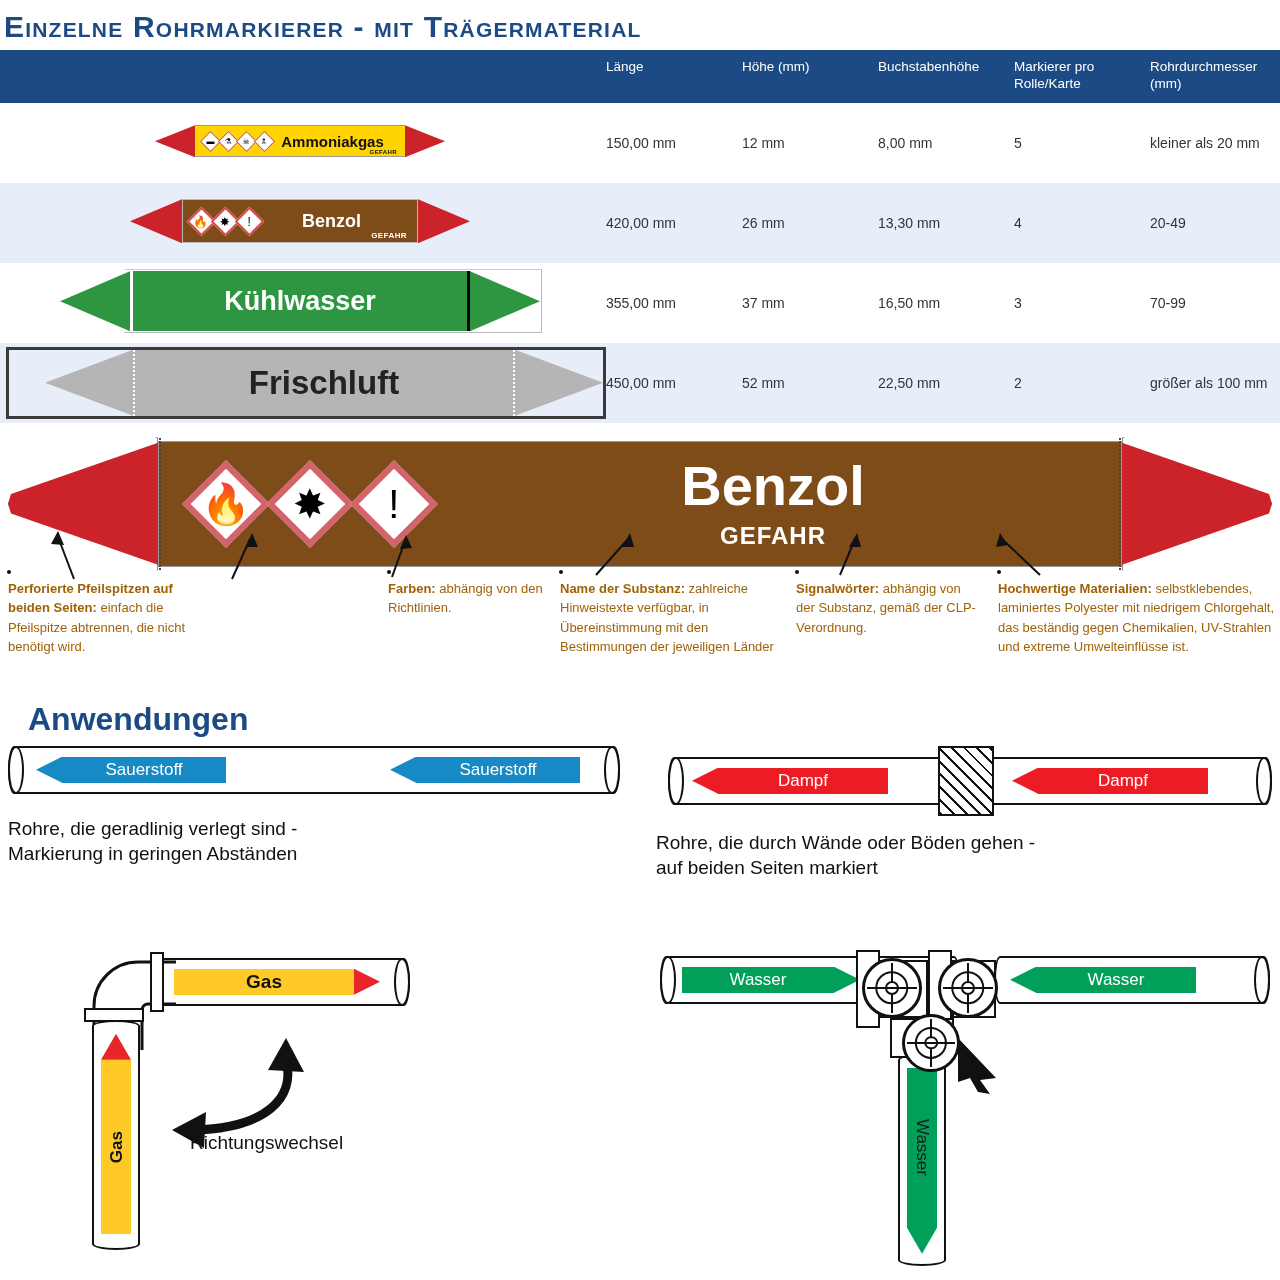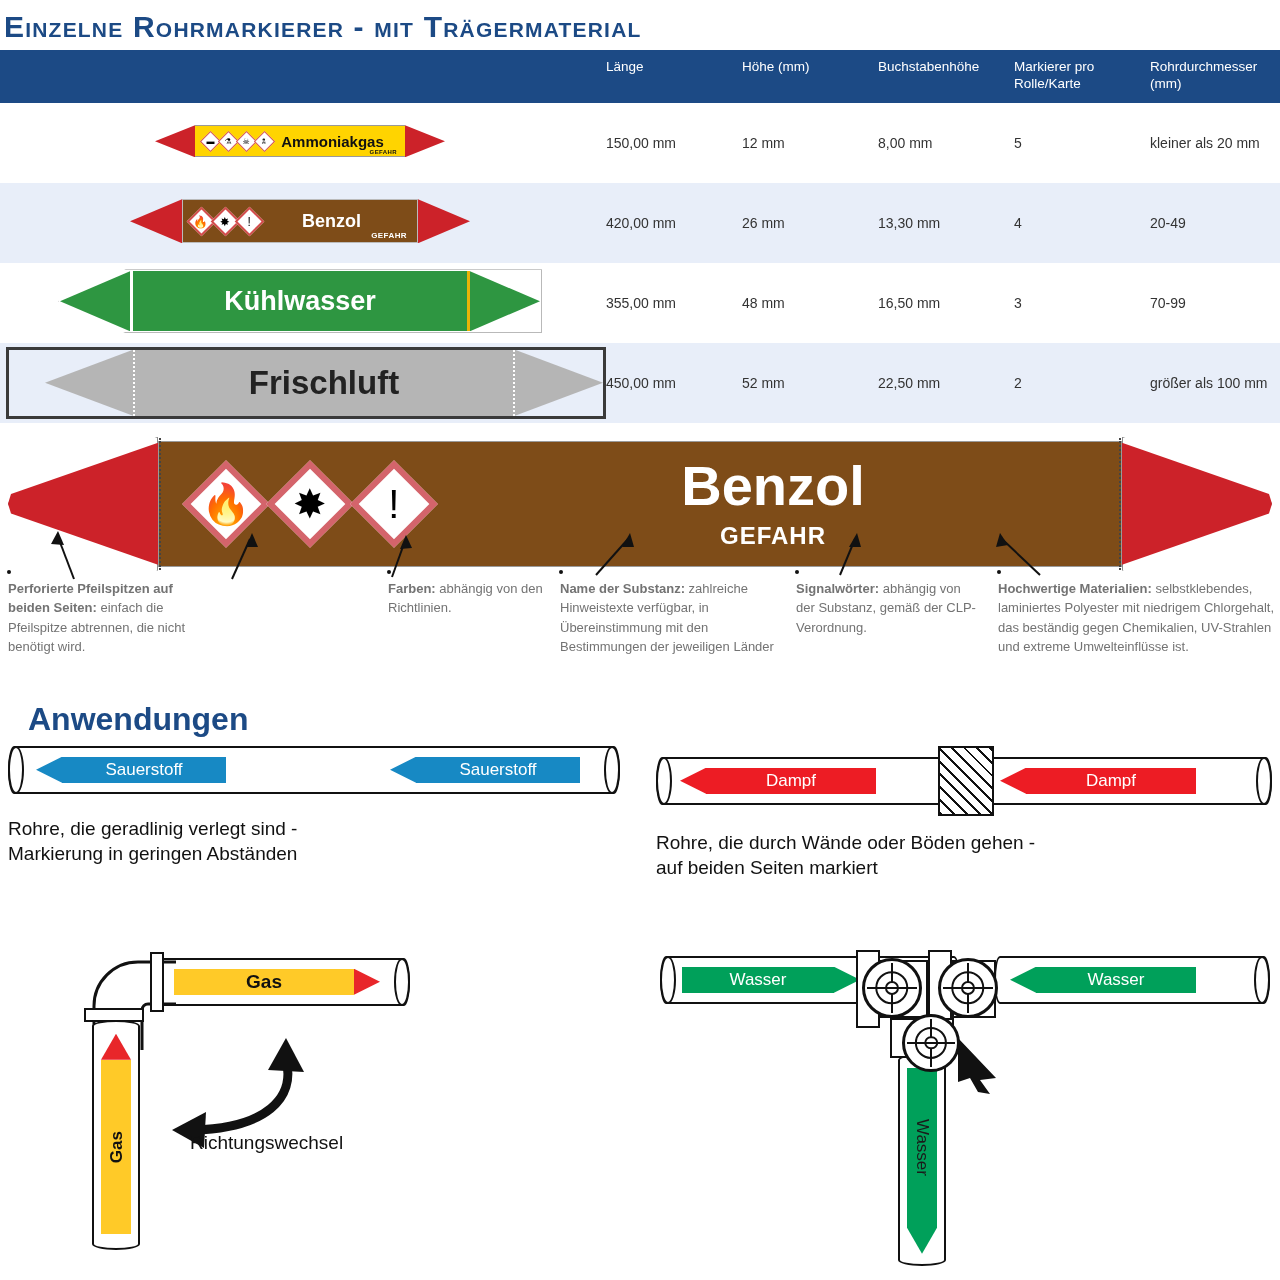--- a/index.html
+++ b/index.html
@@ -96,21 +96,21 @@
   .row2 .mk-tip { width: 52px; }
   .row2 .mk-body { background: #7E4C18; border: 1px solid #bbb; }
   .row2 .mk-text { font-size: 18px; padding-right: 10px; }
   .row2 .mk-danger { font-size: 8px; right: 10px; left: auto; }
   .row2 .ghs { width: 21px; height: 21px; }
   .row2 .ghs > span { font-size: 12px; }
 
   
   .row3 .marker { width: 480px; height: 60px; }
   .row3 .mk-tip { width: 70px; background: #2E9641; }
-  .row3 .mk-body { background: #2E9641; border-left: 3px solid #fff; border-right: 3px solid #eab308; }
+  .row3 .mk-body { background: #2E9641; border-left: 3px solid #fff; border-right: 3px solid #000000; }
   .row3 .mk-text { font-size: 27px; }
   .row3 .marker::after {
     content: ""; position: absolute; inset: -2px;
     border: 1px solid #b9b9b9; pointer-events: none;
     clip-path: polygon(0 50%, 14% 0, 100% 0, 100% 100%, 14% 100%);
   }
 
   
   .row4 .marker { width: 600px; height: 72px; }
   .row4 .mk-tip { width: 88px; background: #B5B5B5; }
@@ -139,21 +139,21 @@
   .big-body .perf.r { right: 0; }
   .big-icons { display: flex; gap: 22px; padding-left: 36px; }
   .big-icons .ghs { width: 62px; height: 62px; border: 6px solid #D4646B; }
   .big-icons .ghs > span { font-size: 40px; }
   .big-label { flex: 1 1 auto; text-align: center; position: relative; }
   .big-label .name { font-size: 56px; font-weight: bold; color: #fff; line-height: 1; }
   .big-label .danger { font-size: 24px; font-weight: bold; color: #fff; margin-top: 8px; letter-spacing: 1px; }
 
   
   .callouts { position: relative; height: 120px; }
-  .callout { position: absolute; top: 0; font-size: 13px; line-height: 1.5; color: #737373; }
+  .callout { position: absolute; top: 0; font-size: 13px; line-height: 1.5; color: #a16207; }
   .callout .lead { font-weight: bold; }
   .callout .dot { position: absolute; left: -1px; top: -9px; width: 4px; height: 4px; border-radius: 50%; background: #111; }
   .arrow-layer { position: absolute; left: 0; top: -62px; width: 1280px; height: 70px; pointer-events: none; }
 
   
   .apps-title {
     color: #1C4A85; font-size: 32px; font-weight: bold;
     padding: 2px 0 8px 28px;
   }
   .apps { position: relative; }
@@ -287,21 +287,21 @@
       <td class="sample-cell">
         <div class="marker">
           <div class="mk-tip left"></div>
           <div class="mk-body">
             <div class="mk-text">Kühlwasser</div>
           </div>
           <div class="mk-tip right"></div>
         </div>
       </td>
       <td>355,00 mm</td>
-      <td>48 mm</td>
+      <td>37 mm</td>
       <td>16,50 mm</td>
       <td>3</td>
       <td>70-99</td>
     </tr>
 
     <tr class="even row4">
       <td class="sample-cell">
         <div class="marker" style="border:3px solid #3a3a3a;padding-left:36px;">
           <div class="mk-tip left"></div>
           <div class="mk-body">
@@ -427,21 +427,21 @@
       </div>
     </div>
     <div class="app-cap" style="margin-top:22px;">
       <div>Rohre, die geradlinig verlegt sind -</div>
       <div>Markierung in geringen Abständen</div>
     </div>
   </div>
 
   <div style="position:absolute; left:656px; top:0; width:616px;">
     <div style="position:relative; height:70px;">
-      <div class="pipe-h" style="position:absolute; left:0; right:0; top:11px;">
+      <div class="pipe-h" style="position:absolute; left:12px; right:0; top:11px;">
         <div class="cap l"></div>
         <div class="cap r"></div>
         <div class="tape" style="left:22px; width:196px;">
           <div class="arr l" style="background:#ED1C24"></div>
           <div class="bar" style="background:#ED1C24">
             <span>Dampf</span>
           </div>
         </div>
         <div class="tape" style="left:342px; width:196px;">
           <div class="arr l" style="background:#ED1C24"></div>

